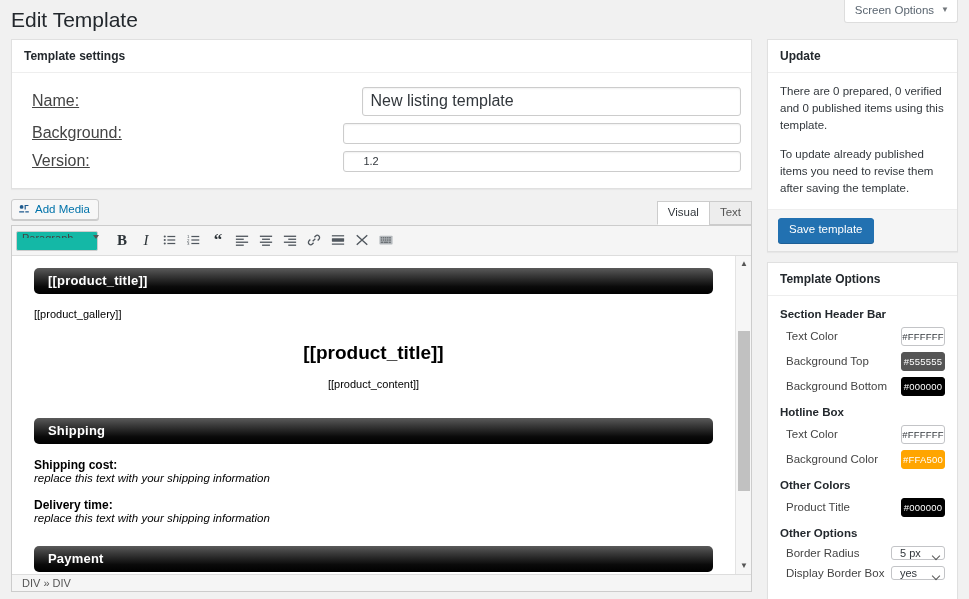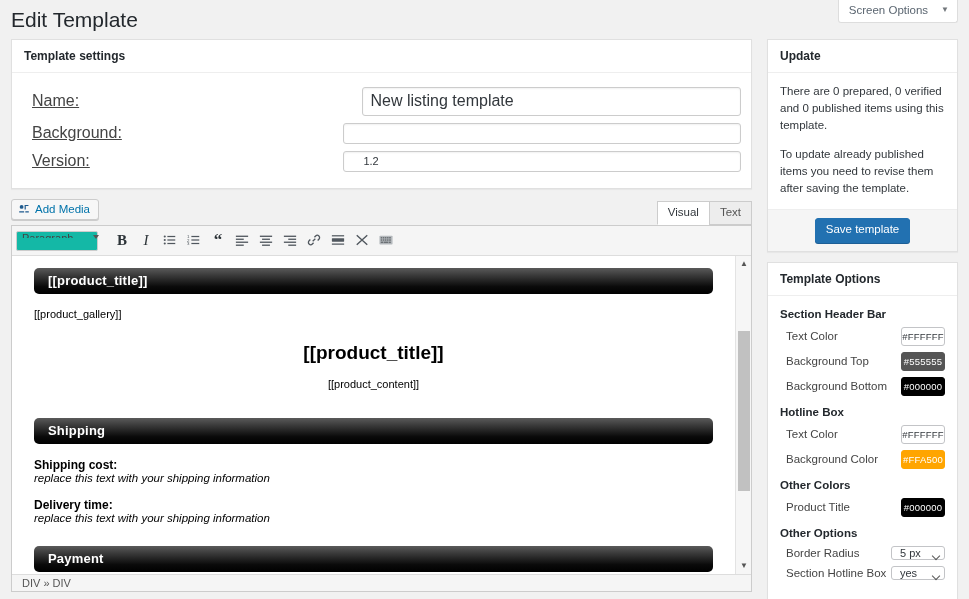--- a/index.html
+++ b/index.html
@@ -17,21 +17,21 @@
   
   .screen-options-wrap {
     position: absolute; top: 0; right: 11px;
     background: #fff;
     border: 1px solid #ddd;
     border-top: none;
     border-radius: 0 0 3px 3px;
     padding: 3px 8px 4px 10px;
     font-size: 11.5px;
     color: #5a6570;
-    display: flex; align-items: center; gap: 13px;
+    display: flex; align-items: center; gap: 7px;
     line-height: 1.3;
   }
   .screen-options-wrap .caret { font-size: 8px; color:#72777c; }
 
   
   .page-title {
     position: absolute; left: 11px; top: 6px;
     font-size: 21px; font-weight: 400; color: #23282d;
     line-height: 1.3;
   }
@@ -170,21 +170,21 @@
     border-top:1px solid #ddd; background:#f5f5f5;
     font-size:11px; color:#555; padding: 3px 0 4px 10px;
     height: 17px; line-height: 11px;
   }
 
   
   .upd-text { font-size:11.5px; line-height:1.5; color:#32373c; margin:0 0 11px 0; }
   .upd-text:last-of-type { margin-bottom:0; }
   .upd-footer {
     border-top:1px solid #eee; background:#f5f5f5;
-    padding: 8px 10px; display:flex; justify-content:center;
+    padding: 8px 10px; display:flex; justify-content:flex-start;
   }
   .btn-primary {
     background:#2271b1; border:1px solid #2271b1; color:#fff;
     border-radius:3px; font-size:11.5px; padding: 4px 10px 5px 10px;
     line-height:1.2; box-shadow: 0 1px 0 #1d5f96;
   }
 
   
   .opt-inside { padding: 10px 12px 14px 12px; }
   .opt-group-title {
@@ -467,21 +467,21 @@
 
       <div class="opt-row">
         <span class="opt-label">Border Radius</span>
         <span class="sel-wrap">
           <span class="sel-field">5 px</span>
           <span class="chev"></span>
         </span>
       </div>
 
       <div class="opt-row">
-        <span class="opt-label">Section Hotline Box</span>
+        <span class="opt-label">Display Border Box</span>
         <span class="sel-wrap">
           <span class="sel-field">yes</span>
           <span class="chev"></span>
         </span>
       </div>
 
     </div>
   </div>
 
 </div>

